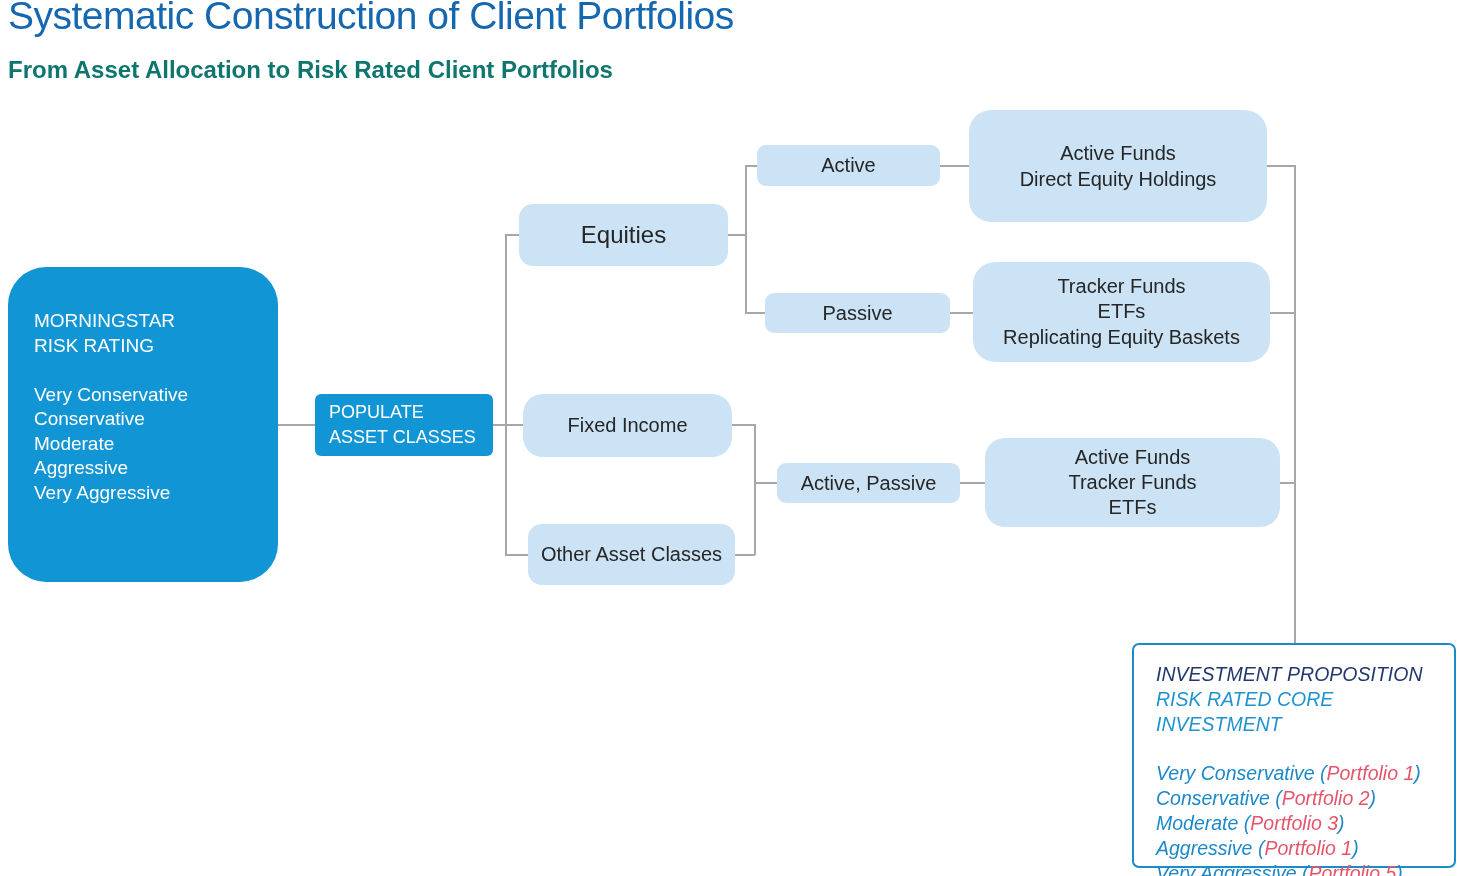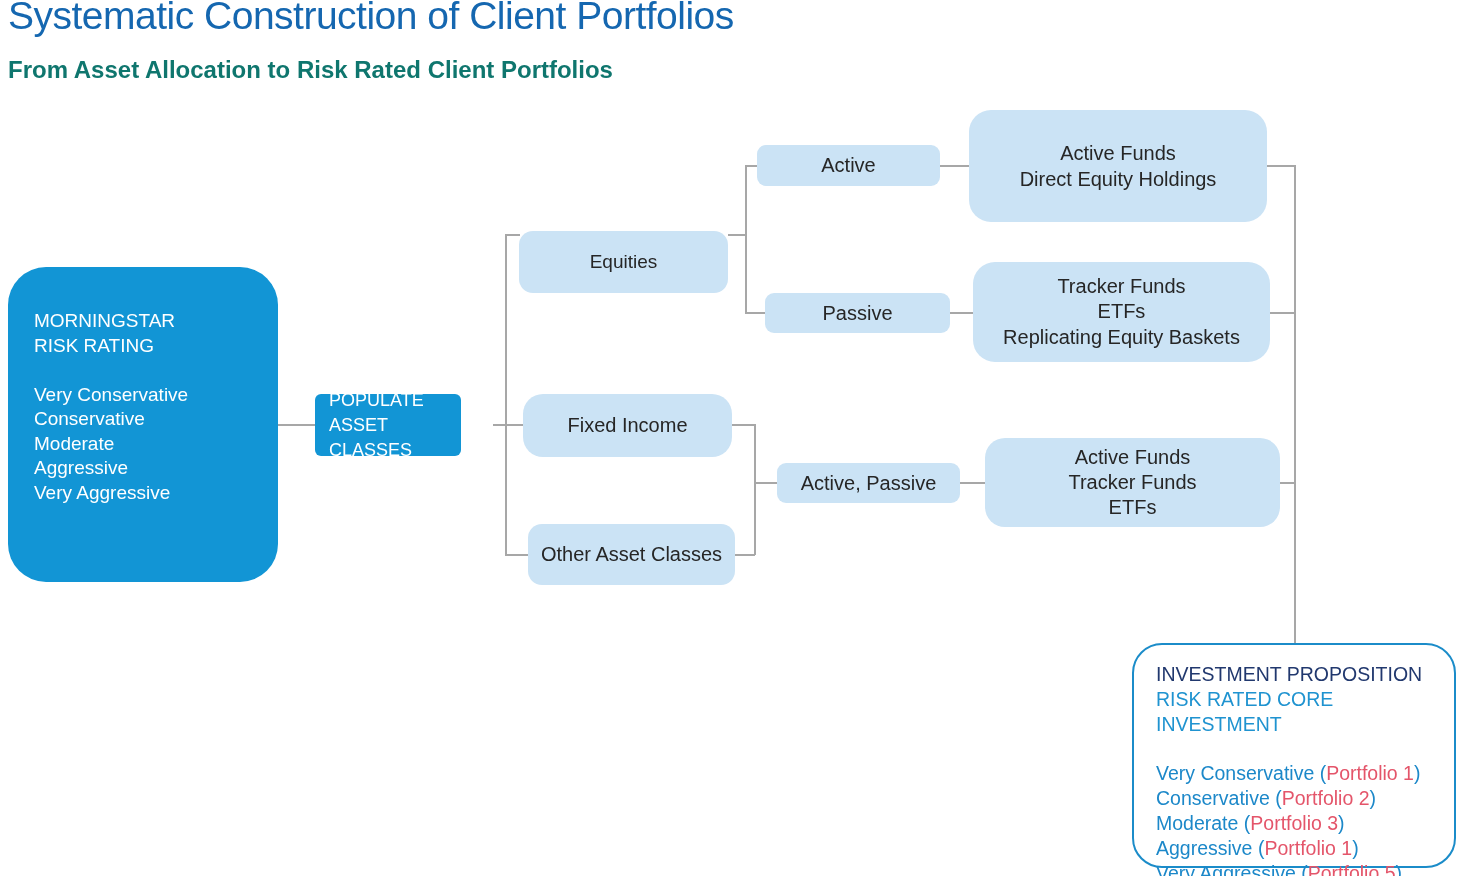--- a/index.html
+++ b/index.html
@@ -37,44 +37,44 @@
 
   .morningstar {
     left: 8px; top: 267px; width: 270px; height: 315px;
     border-radius: 38px;
     padding: 42px 10px 0 26px;
     font-size: 19px; line-height: 24.5px;
   }
   .morningstar .gap { height: 24.5px; }
 
   .populate {
-    left: 315px; top: 394px; width: 146px; height: 62px;
+    left: 315px; top: 394px; width: 178px; height: 62px;
     border-radius: 6px;
     display: flex; flex-direction: column; justify-content: center;
     padding-left: 14px;
     font-size: 18px; line-height: 25px;
   }
 
-  .equities     { left: 519px; top: 204px; width: 209px; height: 62px; border-radius: 14px; font-size: 19px; margin-top: 27px; }
+  .equities     { left: 519px; top: 204px; width: 209px; height: 62px; border-radius: 14px; font-size: 24px; }
   .active       { left: 757px; top: 145px; width: 183px; height: 41px; border-radius: 9px;  font-size: 20px; }
   .passive      { left: 765px; top: 293px; width: 185px; height: 40px; border-radius: 9px;  font-size: 20px; }
   .active-funds-equity { left: 969px; top: 110px; width: 298px; height: 112px; border-radius: 22px; font-size: 20px; line-height: 26px; }
   .tracker      { left: 973px; top: 262px; width: 297px; height: 100px; border-radius: 22px; font-size: 20px; line-height: 25.5px; }
   .fixed-income { left: 523px; top: 394px; width: 209px; height: 63px; border-radius: 20px; font-size: 20px; }
   .other-assets { left: 528px; top: 524px; width: 207px; height: 61px; border-radius: 14px; font-size: 20px; }
   .active-passive { left: 777px; top: 463px; width: 183px; height: 40px; border-radius: 9px; font-size: 20px; }
   .mixed-funds  { left: 985px; top: 438px; width: 295px; height: 89px; border-radius: 20px; font-size: 20px; line-height: 25px; }
 
   .investment {
     left: 1132px; top: 643px; width: 324px; height: 225px;
     background: #ffffff;
     border: 2.5px solid #1B8CC9;
-    border-radius: 30px;
+    border-radius: 7px;
     padding: 17px 10px 0 22px;
-    font-size: 19.5px; line-height: 24.8px;
+    font-size: 19.5px; line-height: 24.8px; font-style: italic;
   }
   .ip-title   { color: #21386E; }
   .ip-sub     { color: #1F93D0; }
   .investment .gap { height: 25px; }
   .ip-blue { color: #1C88C9; }
   .ip-red  { color: #E4556A; }
 
   
   .hline, .vline { position: absolute; background: #A7A7A7; }
   .hline { height: 1.5px; }

